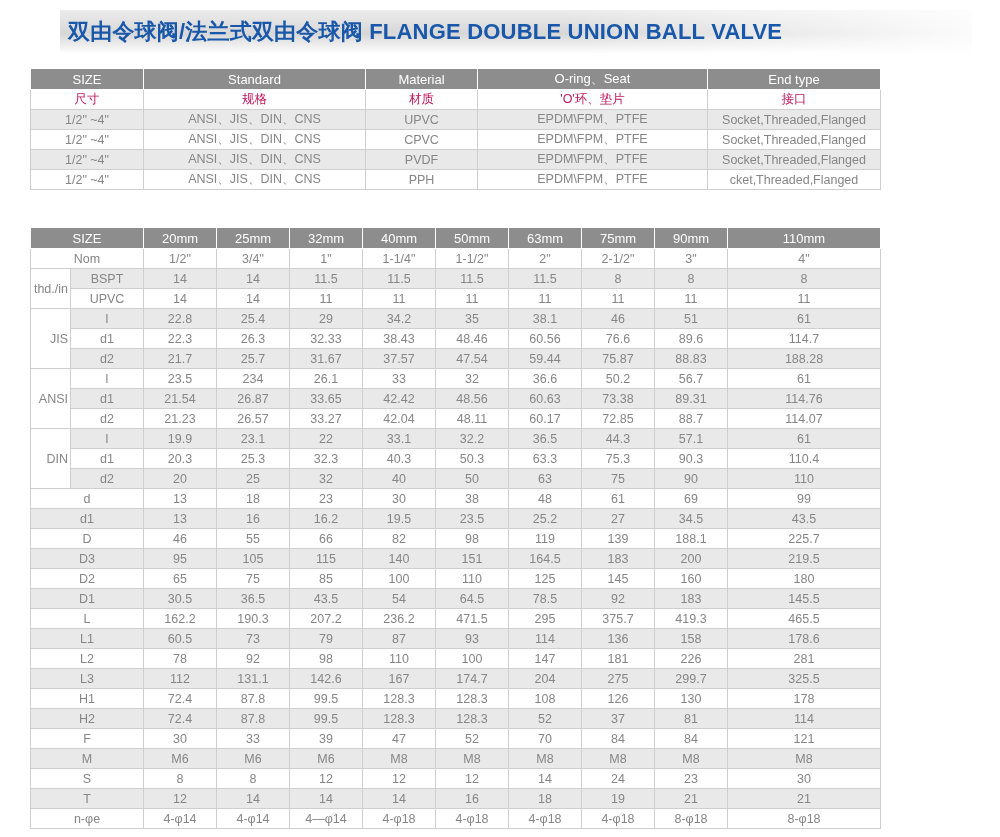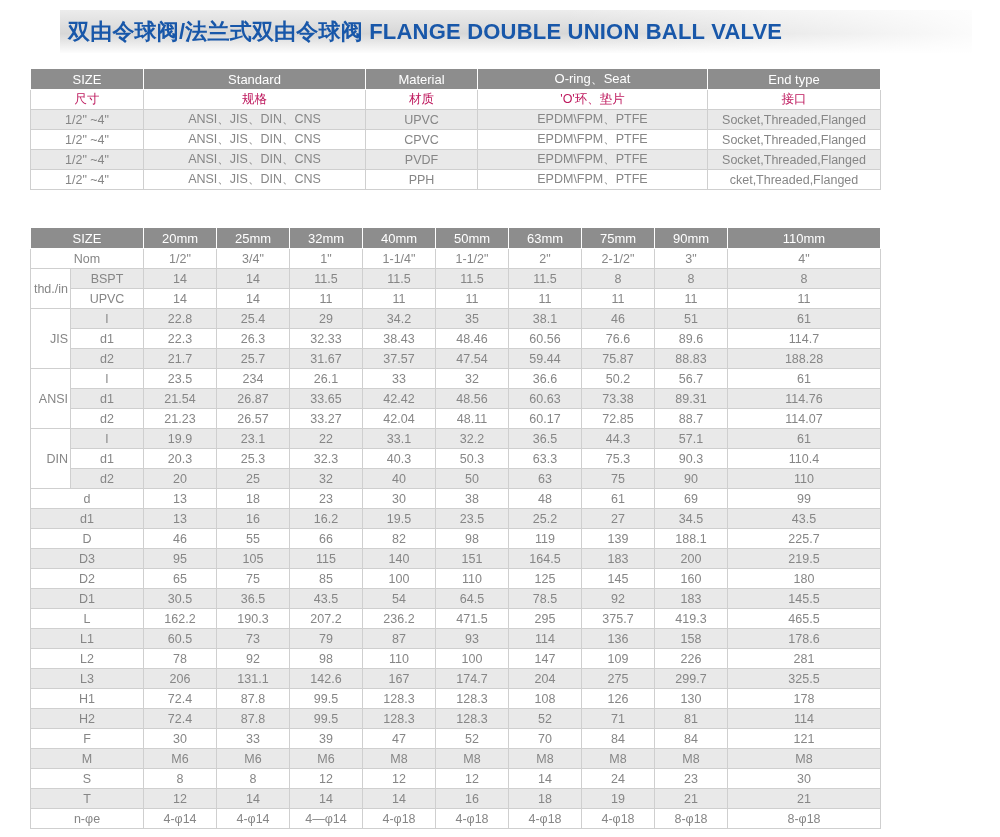--- a/index.html
+++ b/index.html
@@ -397,27 +397,27 @@
           <td>178.6</td>
         </tr>
         <tr>
           <td colspan="2">L2</td>
           <td>78</td>
           <td>92</td>
           <td>98</td>
           <td>110</td>
           <td>100</td>
           <td>147</td>
-          <td>109</td>
+          <td>181</td>
           <td>226</td>
           <td>281</td>
         </tr>
         <tr class="stripe">
           <td colspan="2">L3</td>
-          <td>206</td>
+          <td>112</td>
           <td>131.1</td>
           <td>142.6</td>
           <td>167</td>
           <td>174.7</td>
           <td>204</td>
           <td>275</td>
           <td>299.7</td>
           <td>325.5</td>
         </tr>
         <tr>
@@ -433,21 +433,21 @@
           <td>178</td>
         </tr>
         <tr class="stripe">
           <td colspan="2">H2</td>
           <td>72.4</td>
           <td>87.8</td>
           <td>99.5</td>
           <td>128.3</td>
           <td>128.3</td>
           <td>52</td>
-          <td>71</td>
+          <td>37</td>
           <td>81</td>
           <td>114</td>
         </tr>
         <tr>
           <td colspan="2">F</td>
           <td>30</td>
           <td>33</td>
           <td>39</td>
           <td>47</td>
           <td>52</td>

